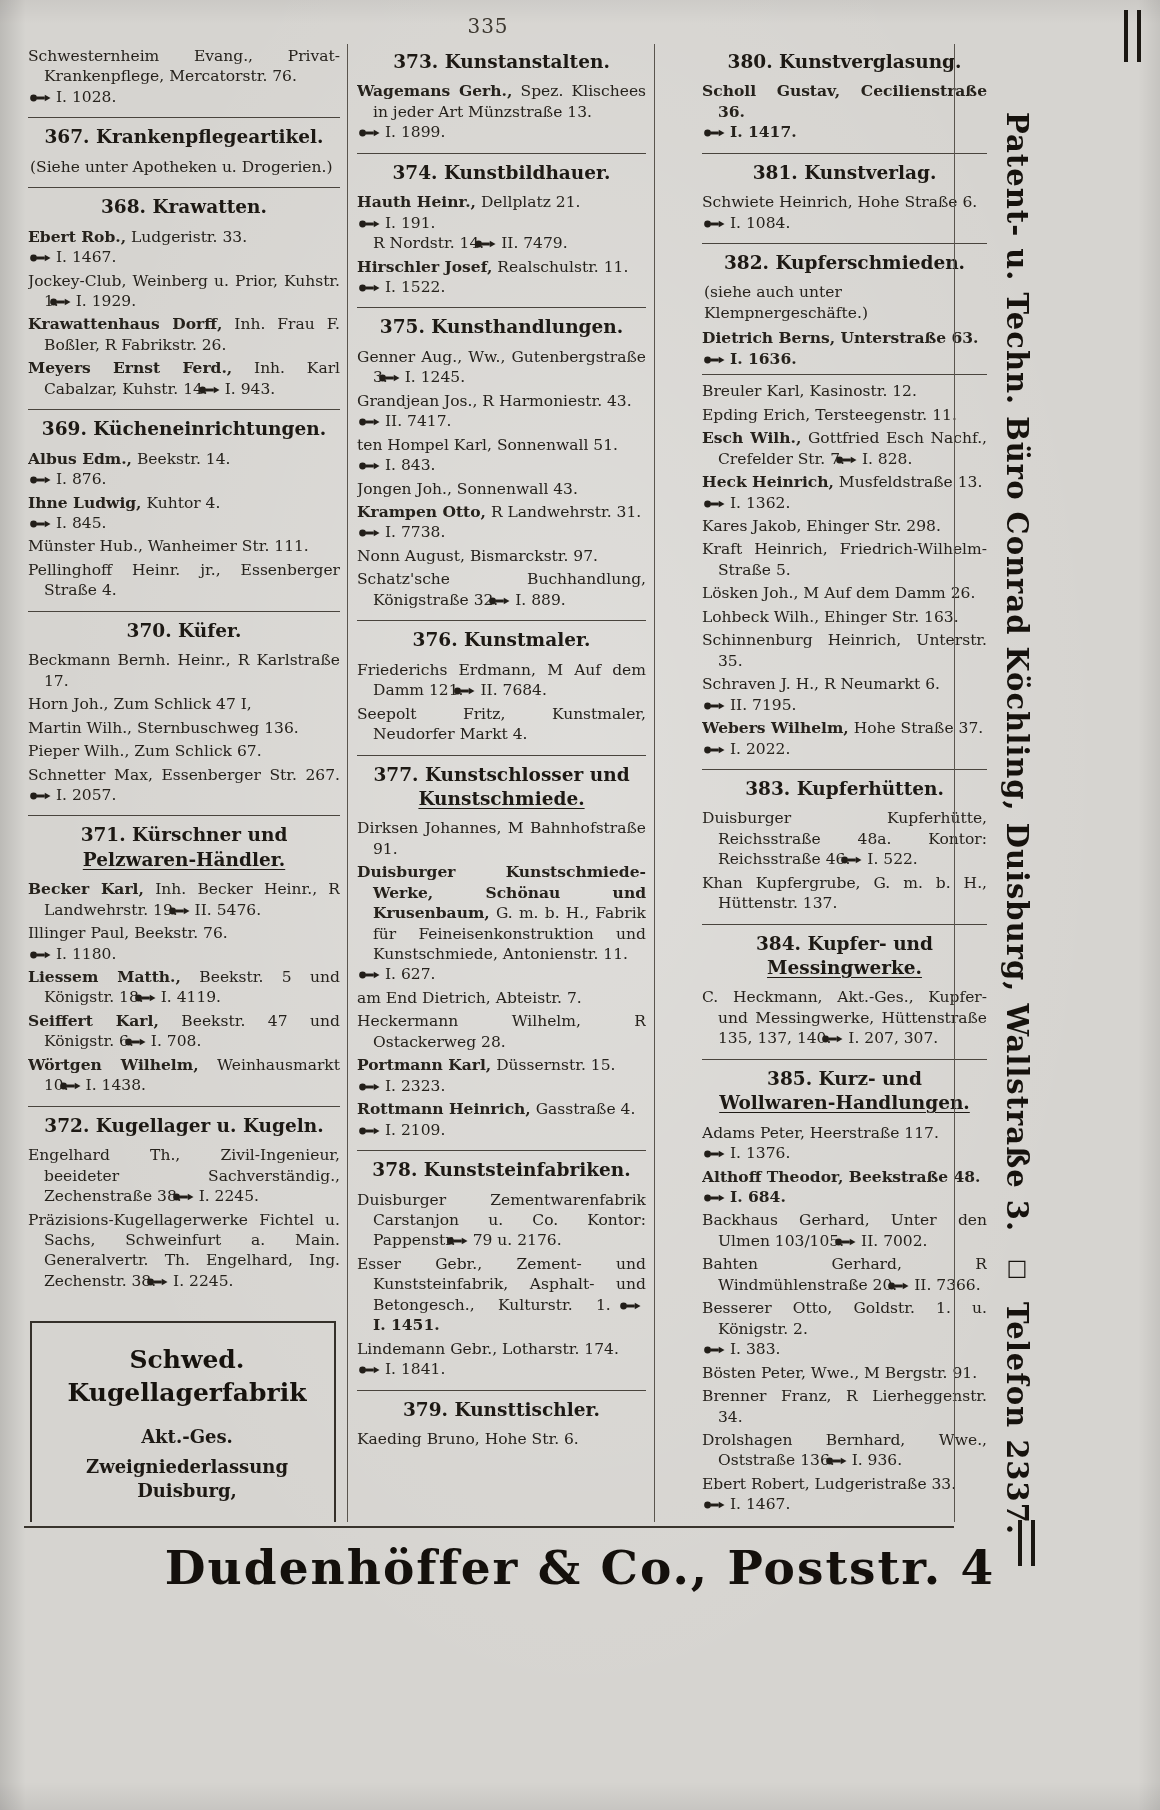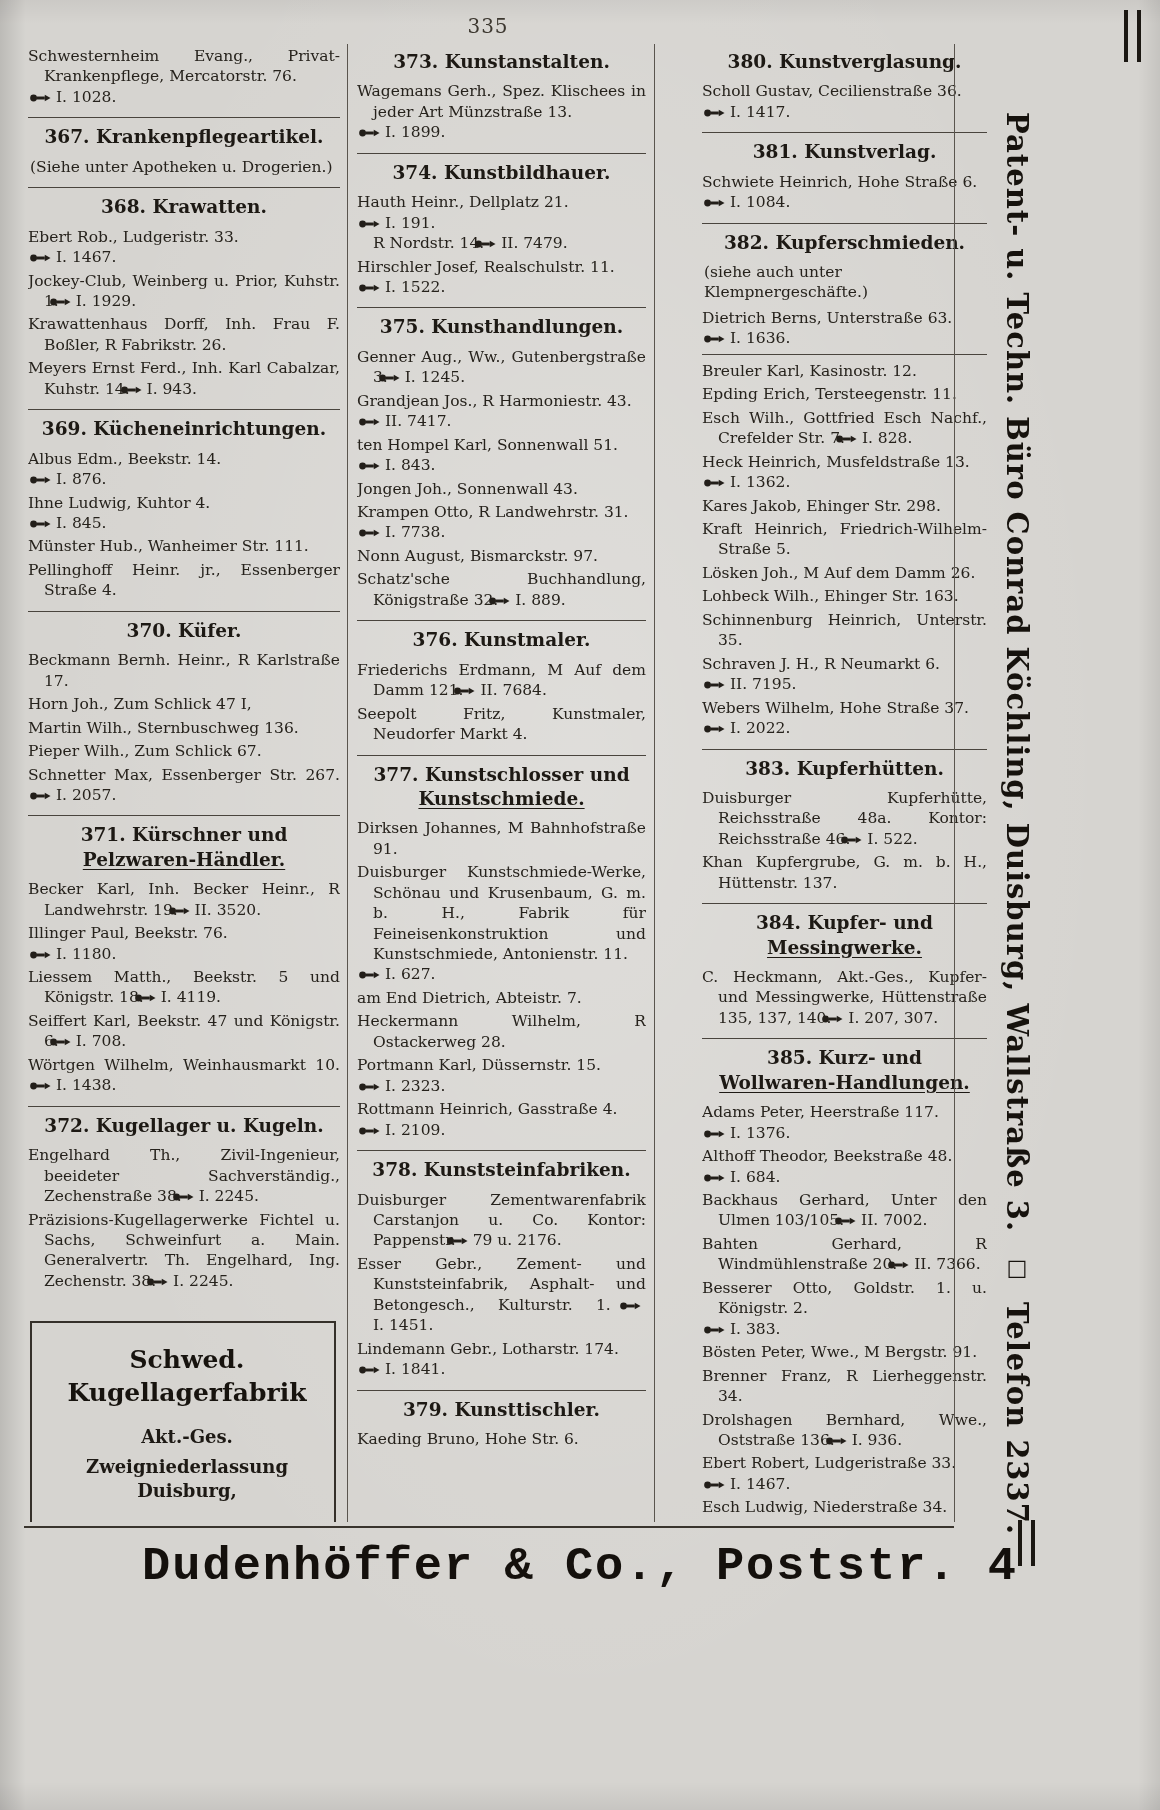--- a/index.html
+++ b/index.html
@@ -17,21 +17,21 @@
   .page-number{position:absolute;top:14px;left:28px;width:920px;text-align:center;
     font-size:20px;color:#3c372f;letter-spacing:1px;}
   .col{position:absolute;top:46px;height:1476px;overflow:hidden;font-size:15.5px;line-height:1.32;}
   #c0{left:28px;width:312px;}
   #c1{left:357px;width:289px;}
   #c2{left:662px;width:285px;margin-left:40px;}
   .vdiv{position:absolute;top:44px;height:1478px;width:1px;background:#5a554e;}
   #v0{left:347px;} #v1{left:654px;} #v2{left:954px;}
 
   .entry{margin:0 0 3px 0;padding-left:16px;text-indent:-16px;text-align:justify;}
-  .entry .b{font-weight:400;}
+  .entry .b{font-weight:700;}
   .note{margin:3px 0 5px 0;padding-left:2px;}
   .sect-rule{height:1px;background:#49443d;margin:10px 0 7px 0;}
   .thin-rule{height:1px;background:#49443d;margin:5px 0 6px 0;}
   .sect-head{margin:4px 0 7px 0;text-align:center;font-size:18.5px;font-weight:700;color:#1d1914;}
   .sect-head .u{text-decoration:underline;text-underline-offset:3px;}
   .ph-icon{display:inline-block;vertical-align:baseline;margin:0 5px 0 2px;}
   .ph-icon svg{display:inline-block;}
   .ph-num{white-space:nowrap;}
 
   .ad{border:2px solid #35302a;margin:30px 4px 0 2px;padding:20px 2px 22px 10px;text-align:center;}
@@ -42,21 +42,21 @@
     display:flex;flex-direction:column;align-items:center;gap:22px;}
   .sidebar-col .vtext{writing-mode:vertical-rl;font-size:29px;font-weight:700;
     white-space:nowrap;color:#16120d;letter-spacing:1px;}
   .sidebar-col .sq{font-size:22px;font-weight:700;color:#16120d;}
   .mark{position:absolute;width:9px;border-left:4px solid #1b1712;border-right:4px solid #1b1712;}
   #mark-top{left:1124px;top:10px;height:52px;}
   #mark-bottom{left:1018px;top:1520px;height:46px;}
 
   .footer-rule{position:absolute;left:24px;top:1526px;width:930px;height:2px;background:#39342d;}
   .footer-text{position:absolute;left:0;top:1540px;width:1160px;text-align:center;
-    font-size:47px;font-weight:700;color:#14100c;letter-spacing:2px;font-family:Liberation Mono, monospace;}
+    font-size:47px;font-weight:700;color:#14100c;letter-spacing:2px;}
 </style>
 </head>
 <body>
 
 <div class="page">
 
   <div class="page-number">335</div>
 
   <div class="col" id="c0">
       <p class="entry"><span class="txt">Schwesternheim Evang., Privat-Krankenpflege, Mercatorstr. 76.</span><br><span class="ph-icon"><svg viewBox="0 0 27 10" width="21" height="8" aria-hidden="true">
@@ -120,21 +120,21 @@
           </svg></span><span class="ph-num">I. 2057.</span></p>
       <div class="sect-rule"></div>
       <h3 class="sect-head">
         <div>371. Kürschner und</div>
         <div class="u">Pelzwaren-Händler.</div>
       </h3>
       <p class="entry"><span class="b">Becker Karl,</span><span class="txt"> Inh. Becker Heinr., R Landwehrstr. 19. </span><span class="ph-icon"><svg viewBox="0 0 27 10" width="21" height="8" aria-hidden="true">
             <circle cx="4.6" cy="5" r="4.4" fill="#221e19"></circle>
             <rect x="8.5" y="3.1" width="10.5" height="3.8" fill="#221e19"></rect>
             <path d="M19 0.8 L26.4 5 L19 9.2 Z" fill="#221e19"></path>
-          </svg></span><span class="ph-num">II. 3520.</span></p>
+          </svg></span><span class="ph-num">II. 5476.</span></p>
       <p class="entry"><span class="txt">Illinger Paul, Beekstr. 76.</span><br><span class="ph-icon"><svg viewBox="0 0 27 10" width="21" height="8" aria-hidden="true">
             <circle cx="4.6" cy="5" r="4.4" fill="#221e19"></circle>
             <rect x="8.5" y="3.1" width="10.5" height="3.8" fill="#221e19"></rect>
             <path d="M19 0.8 L26.4 5 L19 9.2 Z" fill="#221e19"></path>
           </svg></span><span class="ph-num">I. 1180.</span></p>
       <p class="entry"><span class="b">Liessem Matth.,</span><span class="txt"> Beekstr. 5 und Königstr. 18. </span><span class="ph-icon"><svg viewBox="0 0 27 10" width="21" height="8" aria-hidden="true">
             <circle cx="4.6" cy="5" r="4.4" fill="#221e19"></circle>
             <rect x="8.5" y="3.1" width="10.5" height="3.8" fill="#221e19"></rect>
             <path d="M19 0.8 L26.4 5 L19 9.2 Z" fill="#221e19"></path>
           </svg></span><span class="ph-num">I. 4119.</span></p>

